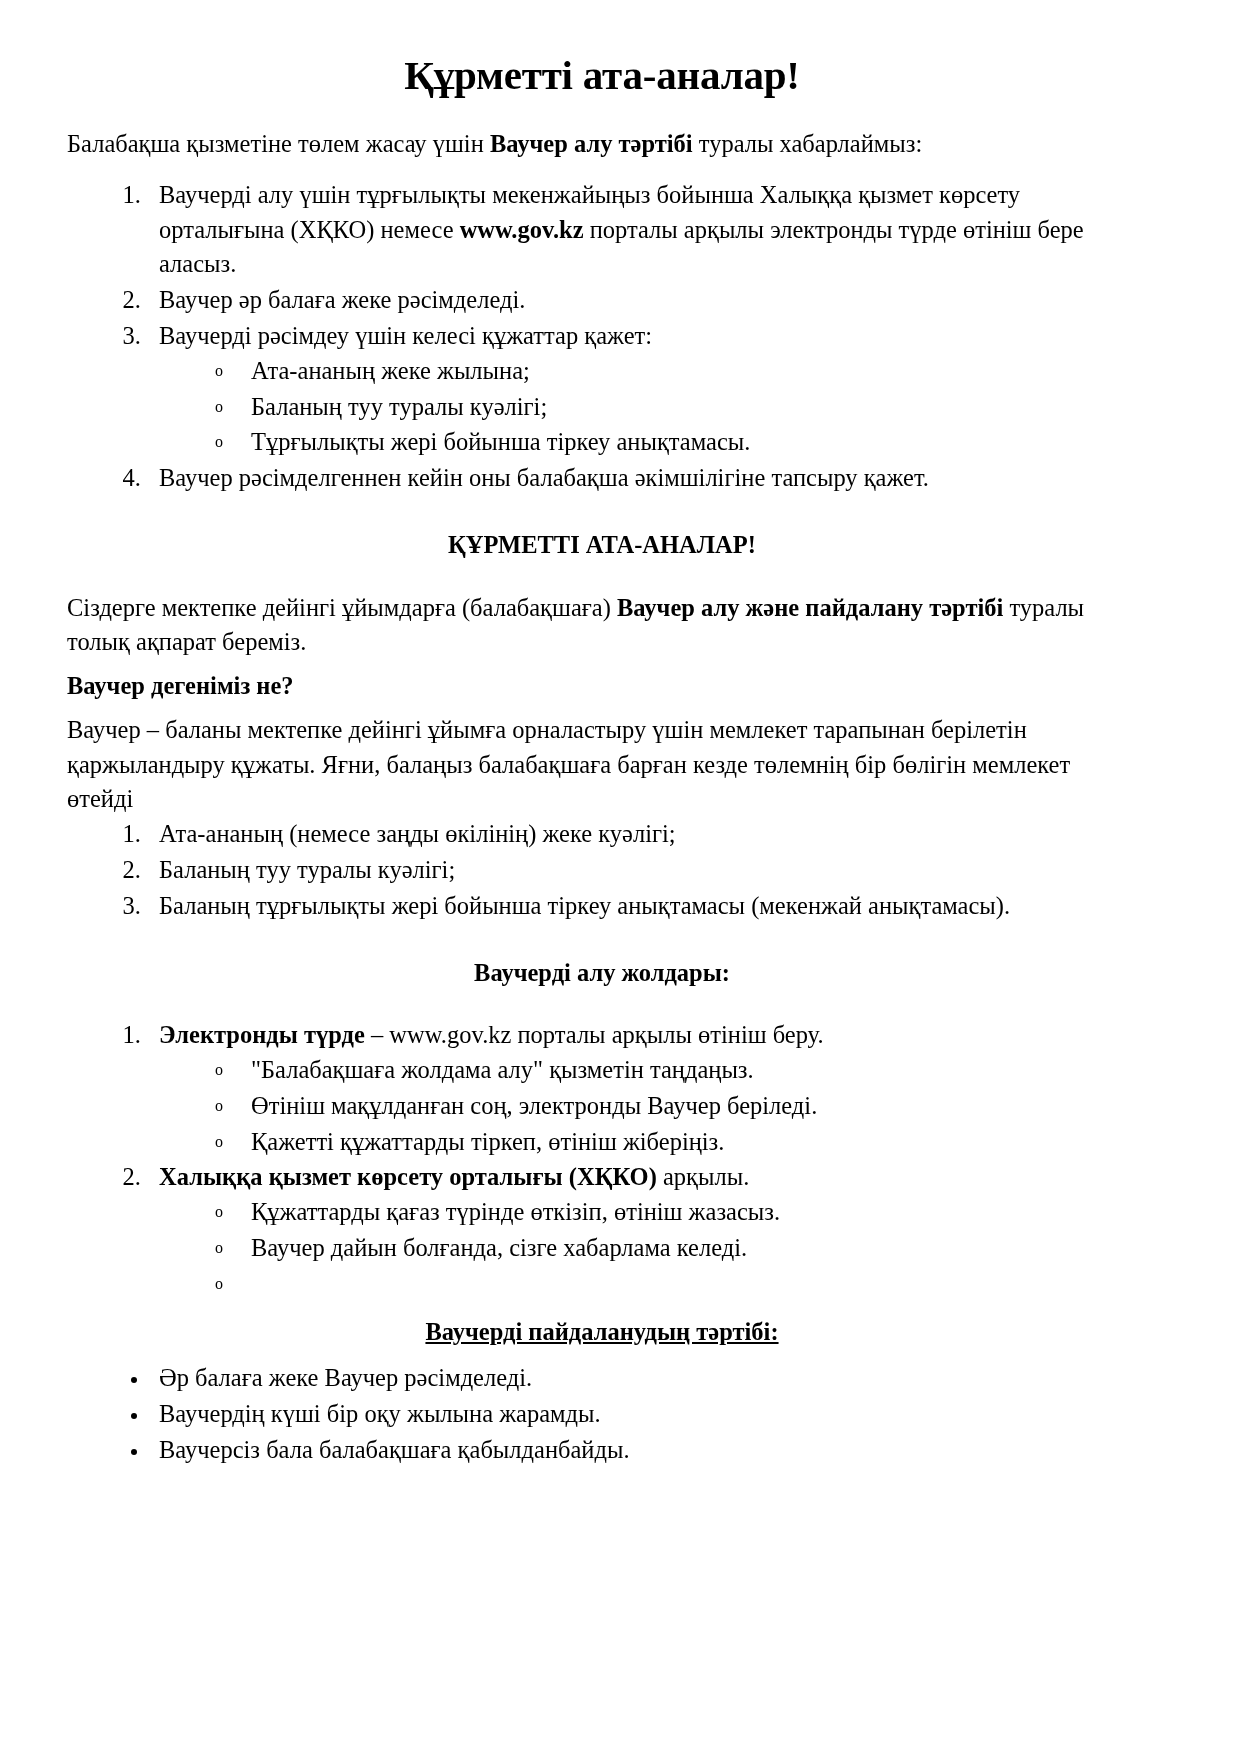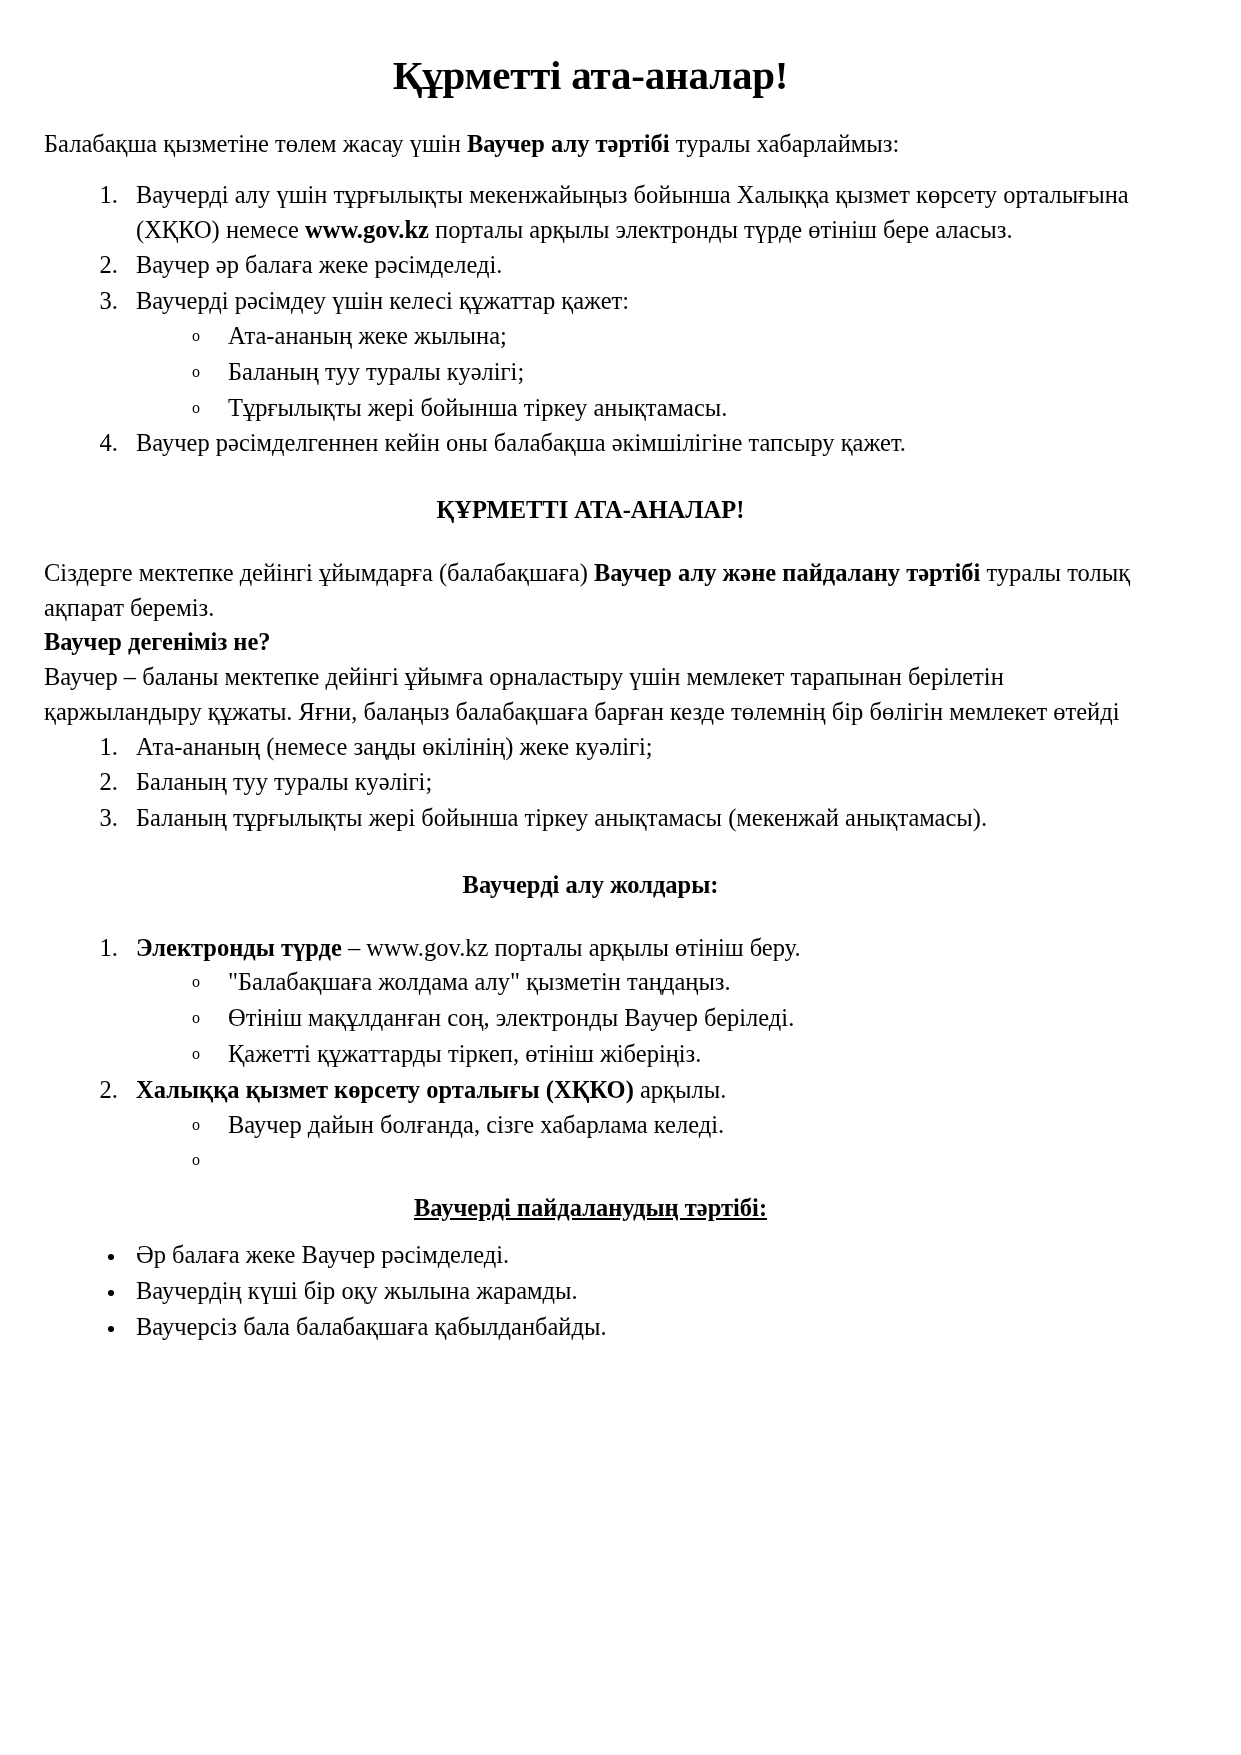--- a/index.html
+++ b/index.html
@@ -11,21 +11,21 @@
     width: 1241px;
     min-height: 1755px;
     font-family: "Liberation Serif", "DejaVu Serif", serif;
     color: #000000;
     -webkit-font-smoothing: antialiased;
   }
   .page {
     width: 1241px;
     min-height: 1755px;
     box-sizing: border-box;
-    padding: 44px 104px 40px 44px;
+    padding: 44px 104px 40px 67px;
     background: #ffffff;
   }
 
   
   .doc-title {
     text-align: center;
     font-size: 41px;
     font-weight: bold;
     line-height: 1.15;
     margin: 8px 0 28px 0;
@@ -38,21 +38,21 @@
     line-height: 1.25;
     margin: 34px 0 30px 0;
   }
   .section-heading.tight-top { margin-top: 16px; text-decoration: underline; }
   .section-heading.tight-bottom { margin-bottom: 14px; }
 
   
   p.body-text {
     font-size: 24.5px;
     line-height: 1.42;
-    margin: 0 0 10px 0;
+    margin: 9px 0 10px 0;
     text-align: left;
   }
   p.body-text.no-gap { margin-bottom: 0; }
   .bold { font-weight: bold; }
 
   
   ol.num-list {
     font-size: 24.5px;
     line-height: 1.42;
     margin: 16px 0 0 0;
@@ -158,20 +158,21 @@
       <span class="bold">Электронды түрде</span><span> – www.gov.kz порталы арқылы өтініш беру.</span>
       <ul class="circle-list">
         <li>"Балабақшаға жолдама алу" қызметін таңдаңыз.</li>
         <li>Өтініш мақұлданған соң, электронды Ваучер беріледі.</li>
         <li>Қажетті құжаттарды тіркеп, өтініш жіберіңіз.</li>
       </ul>
     </li>
     <li>
       <span class="bold">Халыққа қызмет көрсету орталығы (ХҚКО)</span><span> арқылы.</span>
       <ul class="circle-list">
+        <li>Құжаттарды қағаз түрінде өткізіп, өтініш жазасыз.</li>
         <li>Ваучер дайын болғанда, сізге хабарлама келеді.</li>
         <li class="empty-item"></li>
       </ul>
     </li>
   </ol>
 
   <h2 class="section-heading tight-top tight-bottom">Ваучерді пайдаланудың тәртібі:</h2>
 
   <ul class="disc-list">
     <li>Әр балаға жеке Ваучер рәсімделеді.</li>

